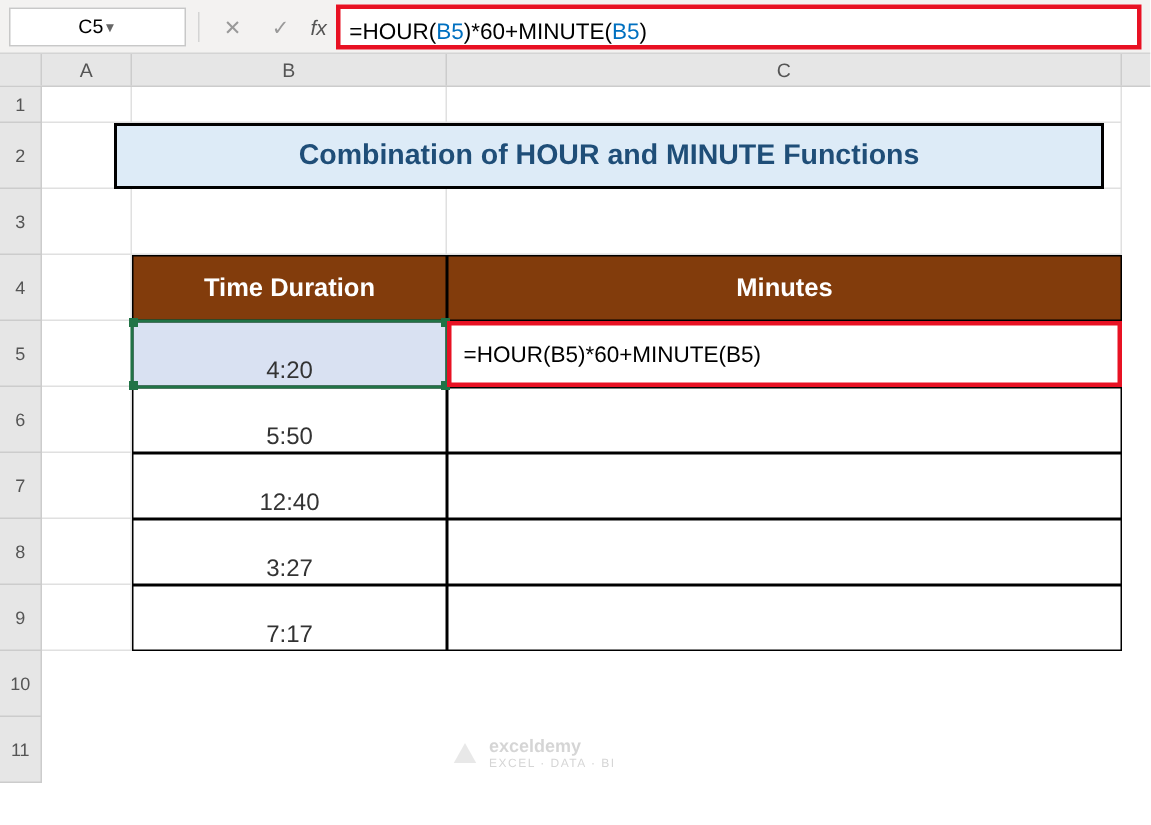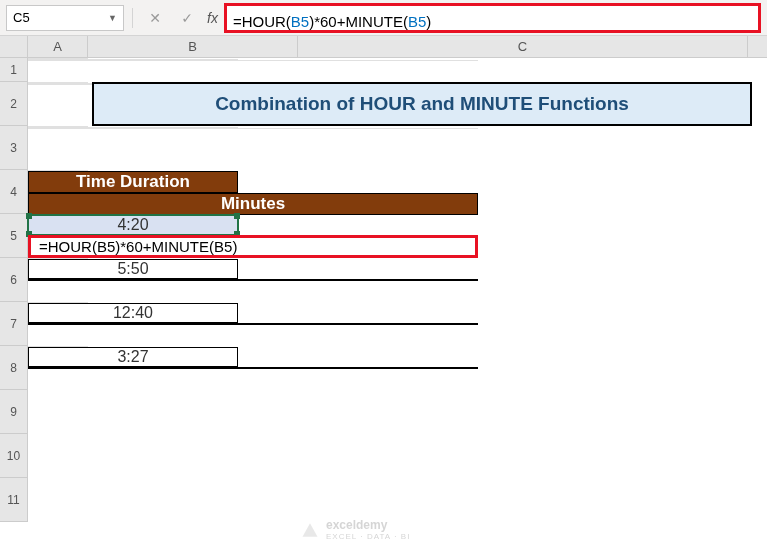--- a/index.html
+++ b/index.html
@@ -1,62 +1,62 @@
 <!DOCTYPE html>
 <html><head>
 <meta charset="utf-8">
 <style>
 * { box-sizing: border-box; margin: 0; padding: 0; font-family: 'Segoe UI', Tahoma, sans-serif; }
 body { background: #fff; width: 767px; height: 550px; position: relative; overflow: hidden; }
 
 .top-bar { display: flex; align-items: center; height: 36px; border-bottom: 1px solid #d4d4d4; background: #f3f2f1; padding: 2px 6px; gap: 4px; }
-.name-box { width: 118px; height: 26px; background: #fff; border: 1px solid #c8c8c8; font-size: 13px; padding: 0 6px; display: flex; align-items: center; justify-content: space-between; }
+.name-box { width: 118px; height: 26px; background: #fff; border: 1px solid #c8c8c8; font-size: 13px; padding: 0 6px; display: flex; align-items: center; justify-content: center; }
 .name-box .chev { font-size: 9px; color: #666; }
 .fb-divider { width: 1px; height: 20px; background: #d4d4d4; margin: 0 4px; }
 .fb-btn { width: 28px; height: 26px; display: flex; align-items: center; justify-content: center; color: #999; font-size: 14px; }
 .fx-lbl { font-style: italic; font-size: 14px; color: #555; margin: 0 2px; }
 .formula-box-wrap { flex: 1; height: 30px; border: 3px solid #e81123; background: #fff; display: flex; align-items: flex-end; padding: 0 6px; font-size: 15px; }
 .formula-box-wrap .eq { color: #000; }
 .ref-b5 { color: #0070c0; }
 
 .headers-row { display: flex; height: 22px; background: #e6e6e6; border-bottom: 1px solid #ccc; }
 .corner { width: 28px; border-right: 1px solid #ccc; background: #e6e6e6; }
 .col-h { border-right: 1px solid #ccc; text-align: center; font-size: 13px; color: #555; line-height: 22px; }
 
 .grid-body { display: flex; }
 .row-headers { width: 28px; }
 .row-h { height: 44px; border-bottom: 1px solid #ccc; border-right: 1px solid #ccc; background: #e6e6e6; text-align: center; font-size: 12px; color: #555; display: flex; align-items: center; justify-content: center; }
 .row-h.r1 { height: 24px; }
 
 .cells { flex: 1; position: relative; }
-.row { display: flex; height: 44px; flex-direction: column; }
+.row { display: flex; height: 44px; }
 .row.r1 { height: 24px; }
 .cell { border-right: 1px solid #e0e0e0; border-bottom: 1px solid #e0e0e0; }
 
 .col-A { width: 60px; }
 .col-B { width: 210px; }
 .col-C { width: 450px; }
 
-.merged-title { position: absolute; left: 64px; top: 24px; width: 660px; height: 44px; background: #ddebf7; border: 2px solid #000; display: flex; align-items: center; justify-content: center; font-size: 19px; font-weight: bold; color: #1f4e78; }
+.merged-title { position: absolute; left: 48px; top: 24px; width: 660px; height: 44px; background: #ddebf7; border: 2px solid #000; display: flex; align-items: center; justify-content: center; font-size: 19px; font-weight: bold; color: #1f4e78; }
 
 .tbl-header { background: #823c0c; color: #fff; font-weight: bold; font-size: 17px; display: flex; align-items: center; justify-content: center; border: 1px solid #000; }
-.data-cell { border: 1px solid #000; display: flex; align-items: flex-start; justify-content: center; font-size: 16px; color: #333; background: #fff; }
+.data-cell { border: 1px solid #000; display: flex; align-items: flex-end; justify-content: center; font-size: 16px; color: #333; background: #fff; }
 .min-cell { border: 1px solid #000; background: #fff; }
 
 .selected-B5 { background: #d9e1f2; position: relative; }
 .sel-outline { position: absolute; inset: -2px; border: 2px solid #217346; pointer-events: none; }
 .sel-handle-tl, .sel-handle-tr, .sel-handle-bl, .sel-handle-br { position: absolute; width: 6px; height: 6px; background: #217346; }
 .sel-handle-tl { top: -3px; left: -3px; }
 .sel-handle-tr { top: -3px; right: -3px; }
 .sel-handle-bl { bottom: -3px; left: -3px; }
 .sel-handle-br { bottom: -3px; right: -3px; }
 
 .formula-cell { position: relative; padding-left: 8px; display: flex; align-items: center; font-size: 15px; border: 3px solid #e81123; background: #fff; }
 
-.watermark { position: absolute; left: 300px; top: 490px; display: flex; align-items: center; gap: 6px; opacity: 0.35; font-size: 12px; color: #888; pointer-events: none; margin-top: 28px; }
+.watermark { position: absolute; left: 300px; top: 490px; display: flex; align-items: center; gap: 6px; opacity: 0.35; font-size: 12px; color: #888; pointer-events: none; }
 .wm-logo { width: 20px; height: 20px; }
 </style>
 </head>
 <body>
 
 <div class="top-bar">
   <div class="name-box">
     <span>C5</span>
     <span class="chev">▼</span>
   </div>
@@ -150,20 +150,25 @@
     </div>
 
 
 
     <div class="row">
       <div class="cell col-A"></div>
       <div class="data-cell col-B">3:27</div>
       <div class="min-cell col-C"></div>
     </div>
 
+    <div class="row">
+      <div class="cell col-A"></div>
+      <div class="data-cell col-B">7:17</div>
+      <div class="min-cell col-C"></div>
+    </div>
 
   </div>
 </div>
 
 <div class="watermark">
   <svg class="wm-logo" viewBox="0 0 24 24">
       <path fill="#bfbfbf" d="M3 20 L12 4 L21 20 Z M7 18 L12 9 L17 18 Z"></path>
     </svg>
   <div>
     <div style="font-weight:600">exceldemy</div>

